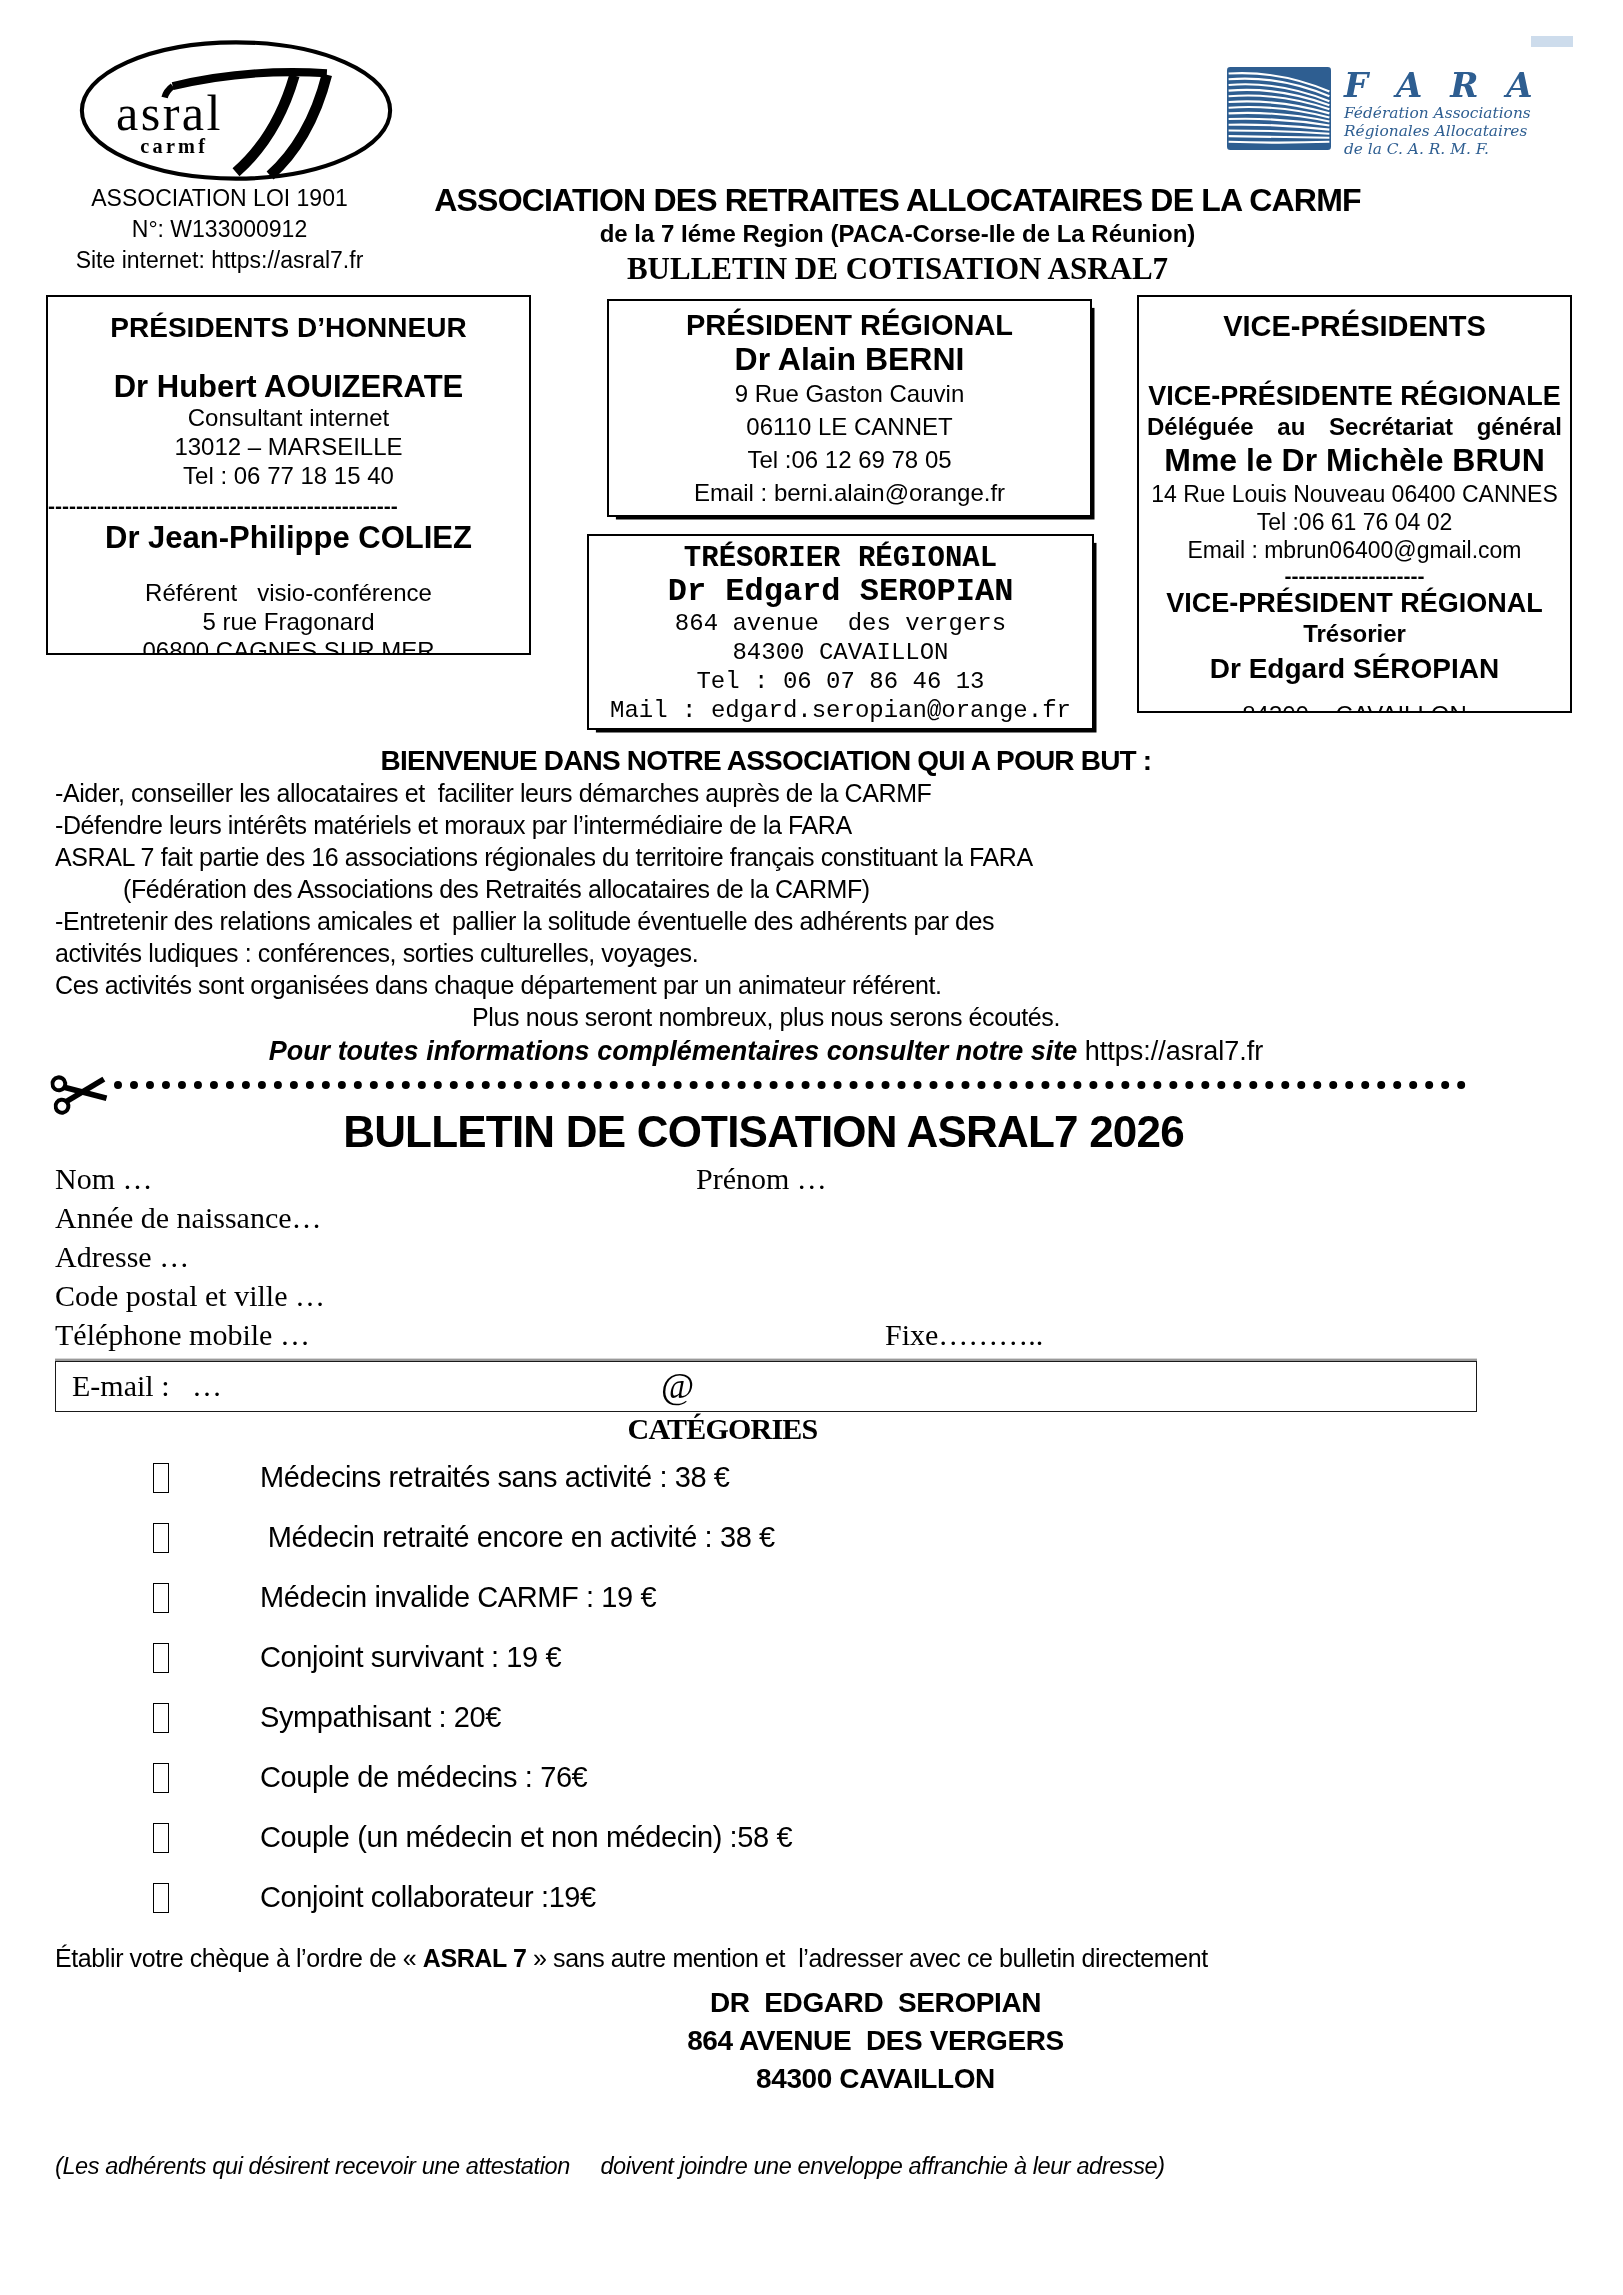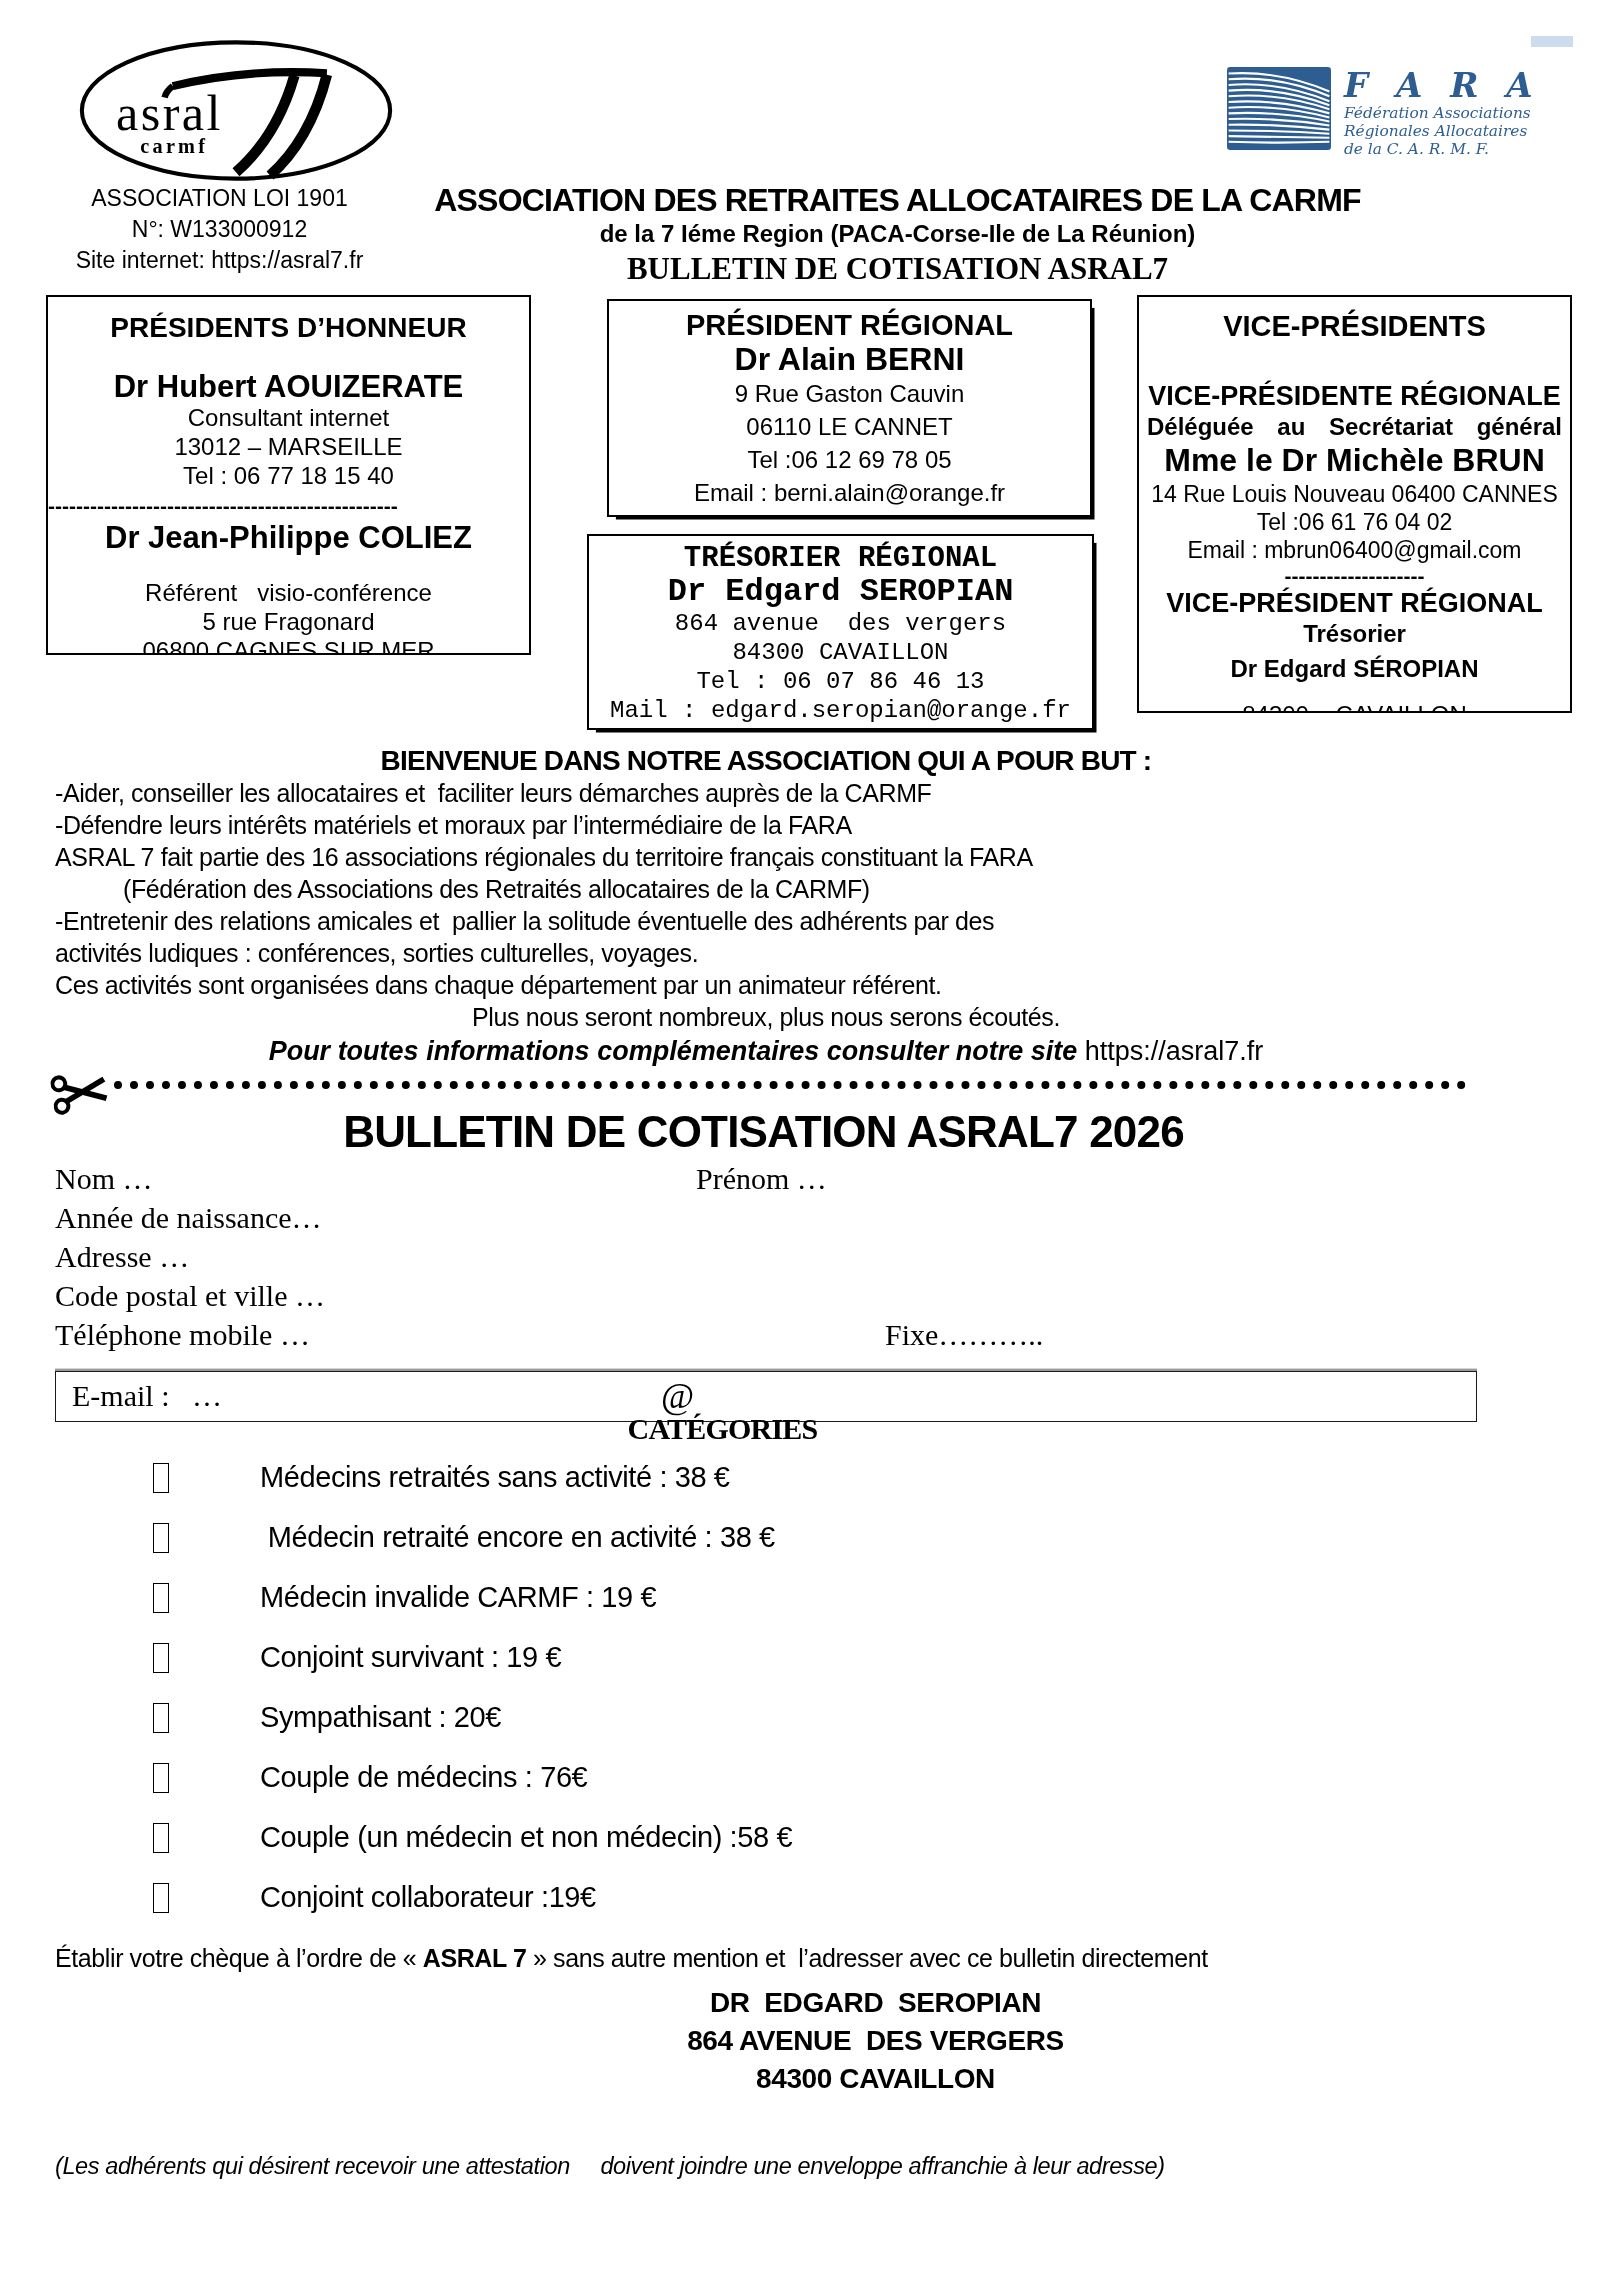--- a/index.html
+++ b/index.html
@@ -46,21 +46,21 @@
   .t-line{font-size:24px;text-align:center;line-height:29px;}
   .v-title{font-size:29px;line-height:32px;margin-top:13px;}
   .v-sub-title{font-size:27px;font-weight:bold;text-align:center;line-height:31px;margin-top:39px;}
   .v-just{font-size:24px;font-weight:bold;line-height:29px;padding:0 8px;
           text-align:justify;text-align-last:justify;white-space:normal !important;}
   .v-name{font-size:32px;font-weight:bold;text-align:center;line-height:39px;}
   .v-line{font-size:23px;text-align:center;line-height:28px;}
   .v-div{font-size:21px;font-weight:bold;text-align:center;line-height:23px;}
   .v-title2{font-size:27px;font-weight:bold;text-align:center;line-height:32px;}
   .v-sub2{font-size:24px;font-weight:bold;text-align:center;line-height:29px;}
-  .v-name2{font-size:24px;font-weight:bold;text-align:center;line-height:41px;}
+  .v-name2{font-size:28px;font-weight:bold;text-align:center;line-height:41px;}
   .v-city{font-size:24px;text-align:center;line-height:29px;margin-top:11.4px;}
 
   
   .welcome{position:absolute;left:55px;top:745px;width:1422px;}
   .w-title{font-size:28px;font-weight:bold;text-align:center;line-height:32px;letter-spacing:-0.8px;}
   .w-line{font-size:25px;line-height:32px;letter-spacing:-0.4px;}
   .w-indent{padding-left:68px;}
   .w-center{text-align:center;}
   .w-info{text-align:center;font-size:27px;line-height:36px;}
   .w-info .bi{font-weight:bold;font-style:italic;}
@@ -72,21 +72,21 @@
 
   .big-title{position:absolute;left:49px;top:1107px;width:1429px;text-align:center;
              font-size:44px;font-weight:bold;letter-spacing:-0.8px;}
 
   
   .form{position:absolute;left:55px;top:1159px;width:1422px;
         font-family:"Liberation Serif",serif;font-size:30px;}
   .f-row{position:relative;line-height:39px;}
   .f-prenom{position:absolute;left:641px;top:0;}
   .f-fixe{position:absolute;left:830px;top:0;}
-  .email-box{position:relative;margin-top:17px;height:49px;border:1.6px solid #1a1a1a;
+  .email-box{position:relative;margin-top:7px;height:49px;border:1.6px solid #1a1a1a;
              box-shadow:0 -2.4px 0 #9a9a9a;}
   .email-label{position:absolute;left:16px;top:6.5px;}
   .email-at{position:absolute;left:605px;top:3.2px;font-size:36px;}
   .cats-title{position:absolute;left:49px;top:1412px;width:1347px;text-align:center;
               font-family:"Liberation Serif",serif;font-size:30px;font-weight:bold;letter-spacing:-0.8px;}
 
   
   .cats{position:absolute;left:49px;top:1463px;width:1429px;}
   .cat-row{display:flex;align-items:center;height:29px;margin-bottom:31px;}
   .cb{width:14px;height:28px;border:1.6px solid #000;margin-left:104px;flex:0 0 auto;}

